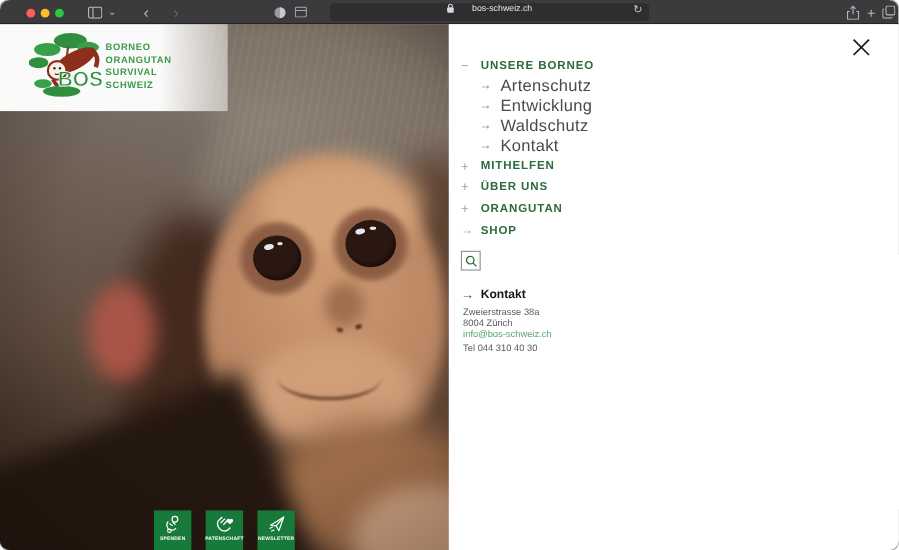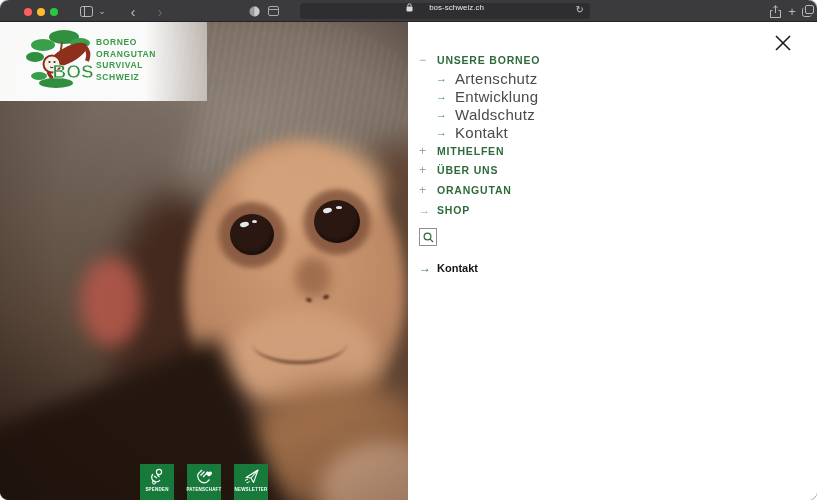--- a/index.html
+++ b/index.html
@@ -237,20 +237,26 @@
       <svg width="11" height="11" viewBox="0 0 11 11">
         <circle cx="4.5" cy="4.5" r="3.4" fill="none" stroke="#2d6b3c" stroke-width="1.2"></circle>
         <line x1="7.2" y1="7.2" x2="10" y2="10" stroke="#2d6b3c" stroke-width="1.2"></line>
       </svg>
     </div>
 
     <div class="krow">
       <span class="karrow">→</span>
       <span class="klabel">Kontakt</span>
     </div>
+    <div class="addr">
+      <div>Zweierstrasse 38a</div>
+      <div>8004 Zürich</div>
+      <div class="email">info@bos-schweiz.ch</div>
+      <div class="tel">Tel 044 310 40 30</div>
+    </div>
   </div>
 
   <div class="actions">
     <div class="abtn">
       <svg width="17" height="17" viewBox="0 0 17 17">
         <circle cx="10" cy="4" r="2.6" fill="none" stroke="#fff" stroke-width="1.1"></circle>
         <path d="M4 6 q-2 2 -1 5 q1 3 4 3 q3 0 4 -2" fill="none" stroke="#fff" stroke-width="1.1"></path>
         <path d="M5 8 l3 2 M8 6.5 l2.5 2.5" fill="none" stroke="#fff" stroke-width="1.1"></path>
         <circle cx="5" cy="14.5" r="1.6" fill="none" stroke="#fff" stroke-width="1"></circle>
       </svg>

